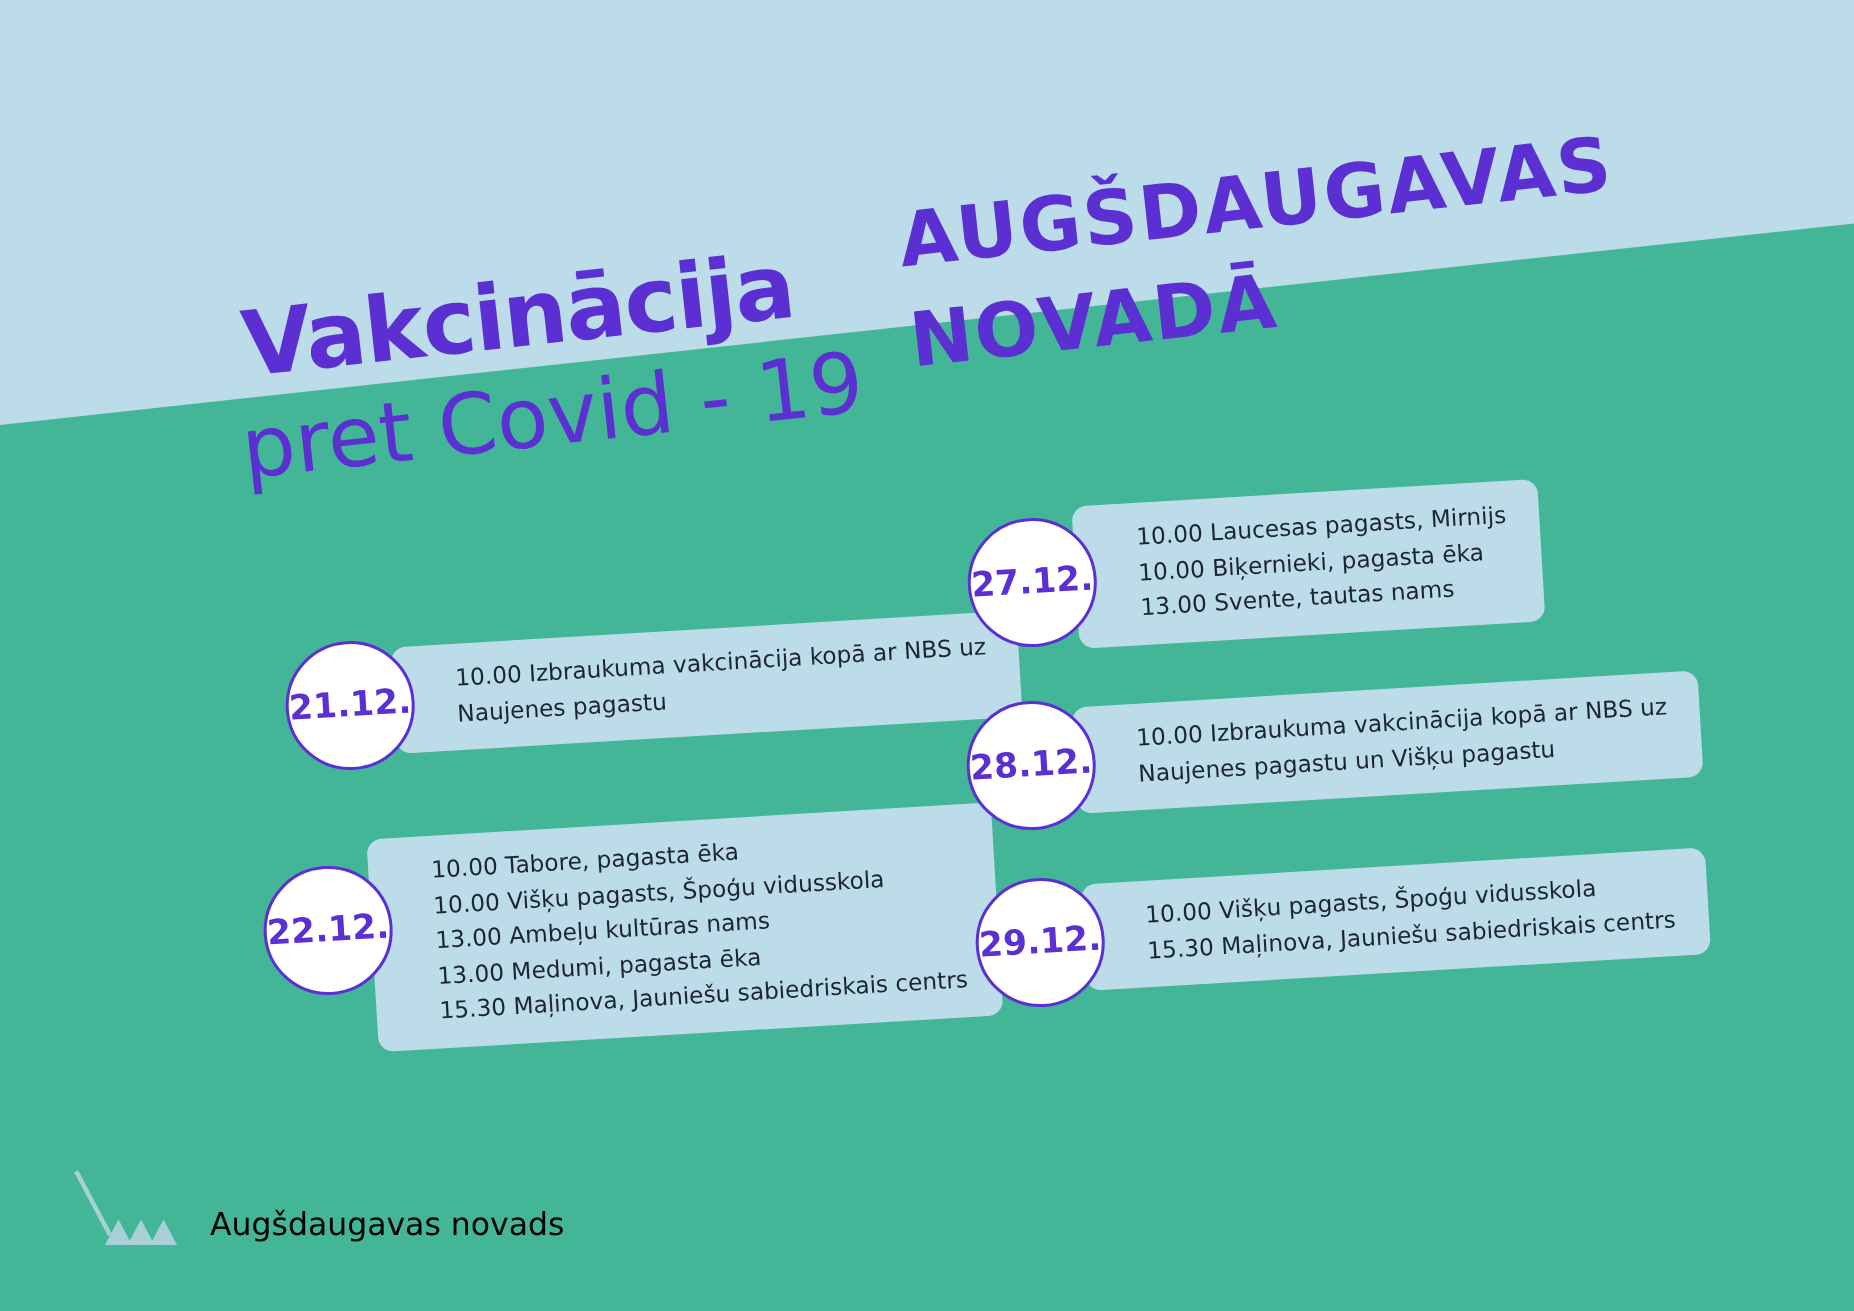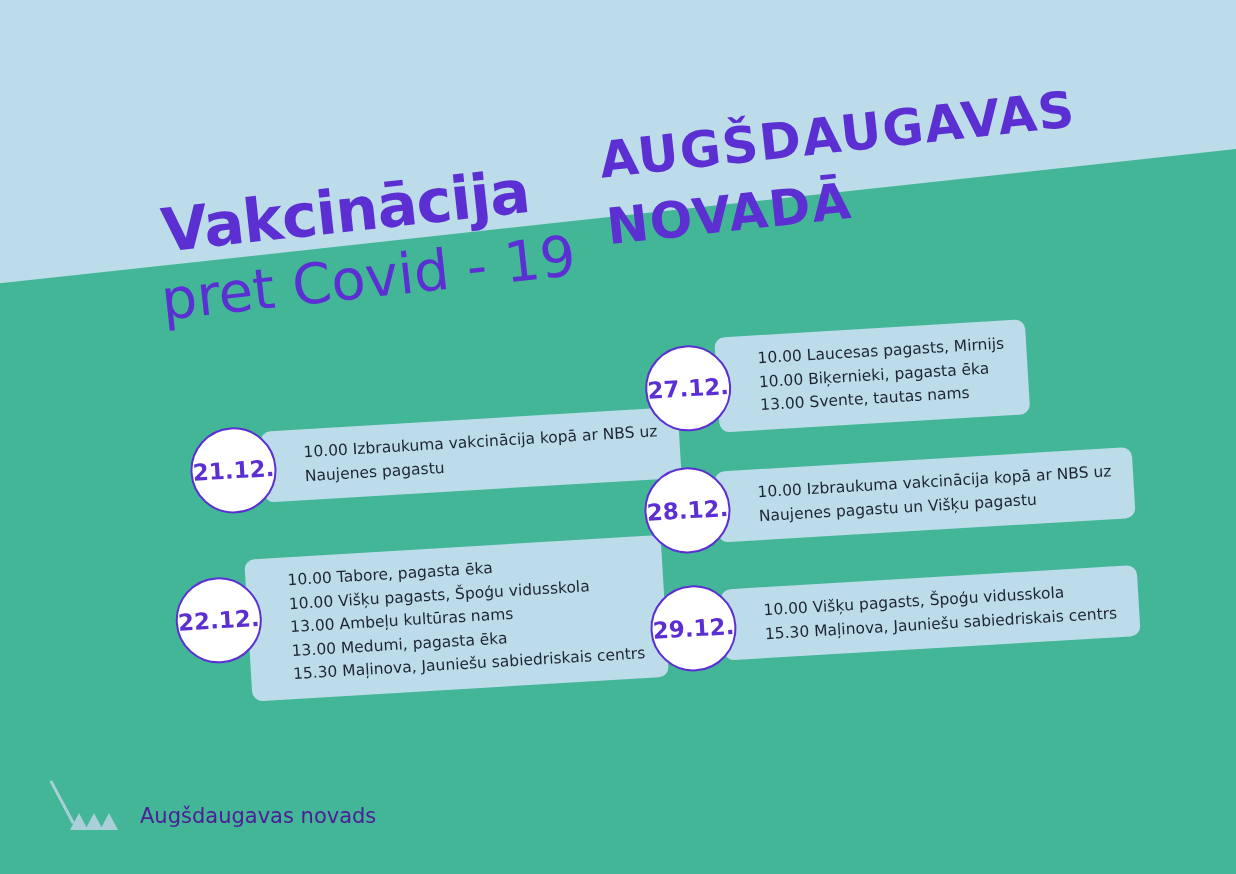--- a/index.html
+++ b/index.html
@@ -139,21 +139,21 @@
     position: absolute;
     left: 4px;
     top: -2px;
     width: 3px;
     height: 48px;
     background: #a9cfd9;
     transform: rotate(-28deg);
     transform-origin: bottom left;
   }
   .logo-text {
-    color: #4c1d95;
+    color: #000000;
     font-size: 21px;
     padding-bottom: 2px;
     white-space: nowrap;
   }
 </style>
 </head>
 <body>
 
 <div class="band"></div>
 

